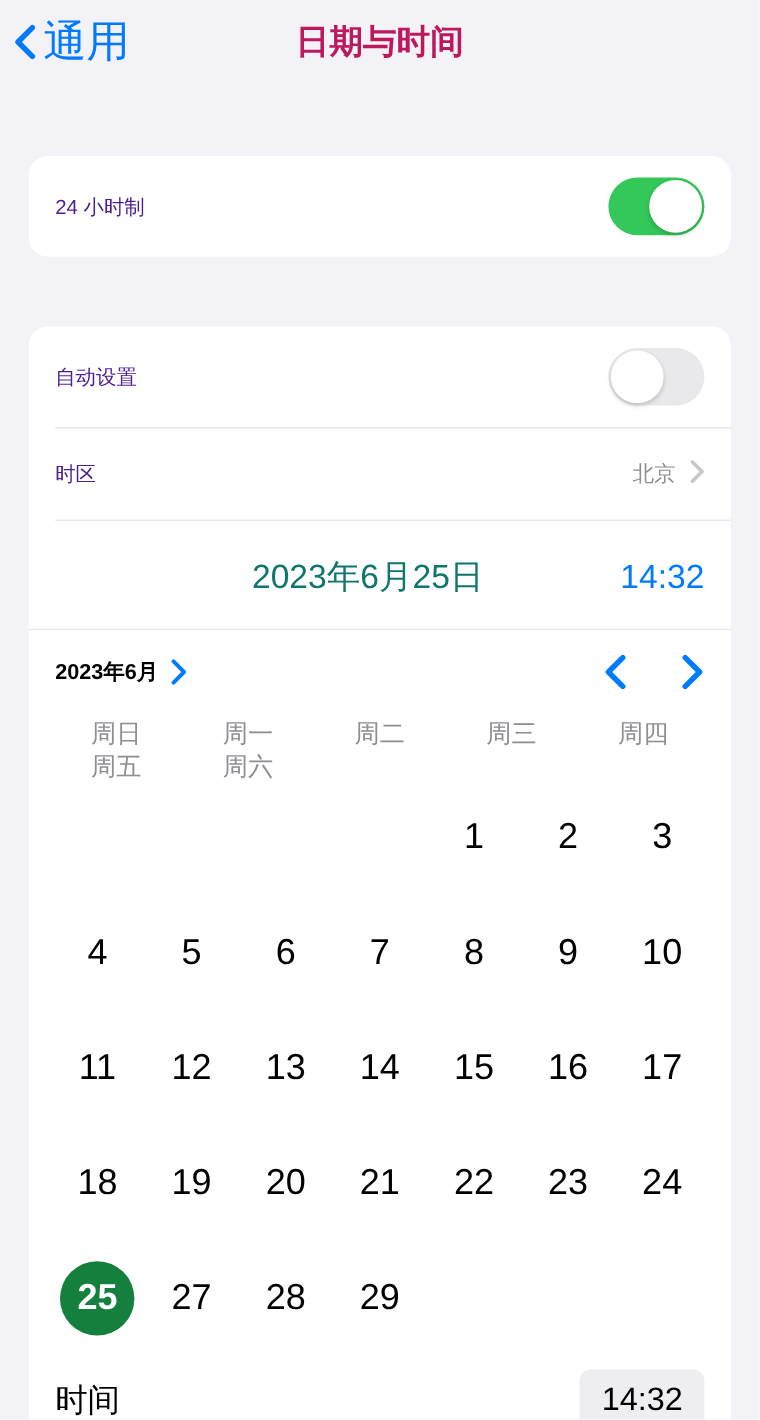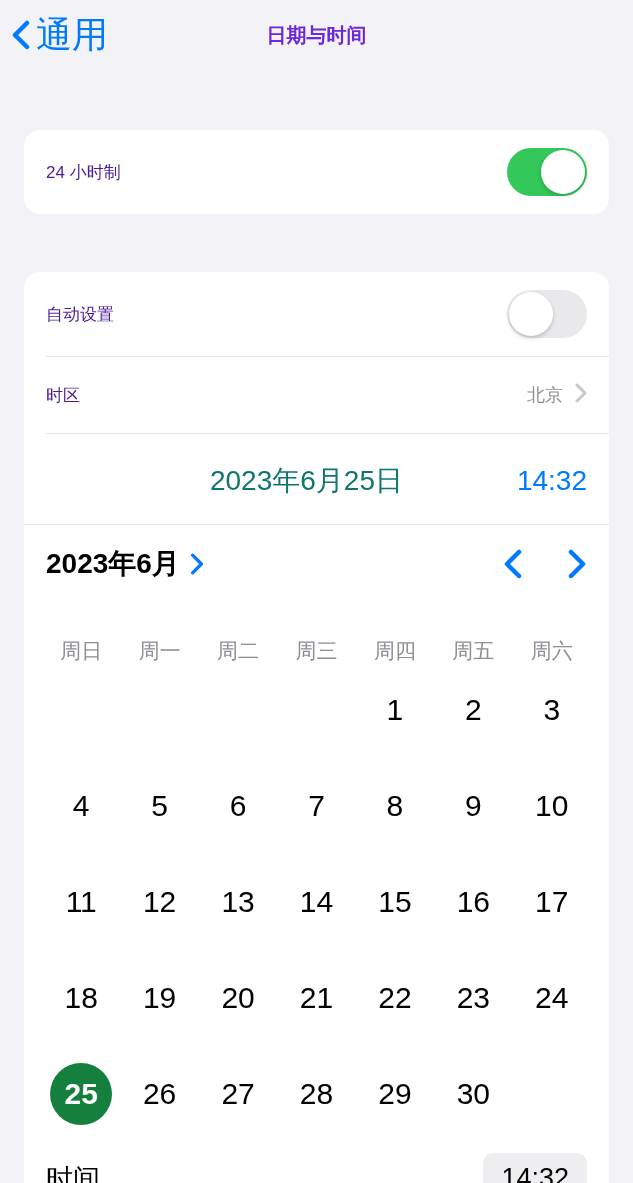--- a/index.html
+++ b/index.html
@@ -31,23 +31,23 @@
     }
     .back-chevron {
       width: 18px;
       height: 30px;
       margin-right: 6px;
     }
     .header-title {
       position: absolute;
       left: 50%;
       transform: translateX(-50%);
-      font-size: 20px;
+      font-size: 28px;
       font-weight: 600;
-      color: #6d28d9;
+      color: #be185d;
       font-family: Liberation Serif, serif;
     }
     .content {
       padding: 0 24px;
     }
     .section {
       background: #fff;
       border-radius: 16px;
       margin-top: 60px;
     }
@@ -128,21 +128,21 @@
     }
     .calendar {
       padding: 0 18px 0 18px;
     }
     .calendar-header {
       display: flex;
       align-items: center;
       padding: 20px 4px 18px 4px;
     }
     .month-year {
-      font-size: 28px;
+      font-size: 18px;
       font-weight: 600;
       color: #000;
       display: flex;
       align-items: center;
       cursor: pointer;
     }
     .month-chevron {
       width: 14px;
       height: 22px;
       margin-left: 10px;
@@ -152,24 +152,23 @@
       display: flex;
       gap: 44px;
     }
     .nav-arrow {
       width: 20px;
       height: 30px;
       cursor: pointer;
     }
     .weekdays {
       display: grid;
-      grid-template-columns: repeat(7, 1fr);
+      grid-template-columns: repeat(5, 1fr);
       text-align: center;
       padding: 4px 0 14px 0;
-      margin-top: 32px;
     }
     .weekday {
       font-size: 21px;
       color: #8e8e93;
       font-weight: 500;
     }
     .days-grid {
       display: grid;
       grid-template-columns: repeat(7, 1fr);
       row-gap: 34px;
@@ -366,33 +365,27 @@
           <div class="day-cell">
             <div class="day">23</div>
           </div>
           <div class="day-cell">
             <div class="day">24</div>
           </div>
           <div class="day-cell">
             <div class="day selected">25</div>
           </div>
           <div class="day-cell">
-            <div class="day">26</div>
-          </div>
-          <div class="day-cell">
             <div class="day">27</div>
           </div>
           <div class="day-cell">
             <div class="day">28</div>
           </div>
           <div class="day-cell">
             <div class="day">29</div>
-          </div>
-          <div class="day-cell">
-            <div class="day">30</div>
           </div>
         </div>
     </div>
 
     <div class="time-row">
       <span class="time-row-label">时间</span>
       <div class="time-pill">14:32</div>
     </div>
   </div>
 

